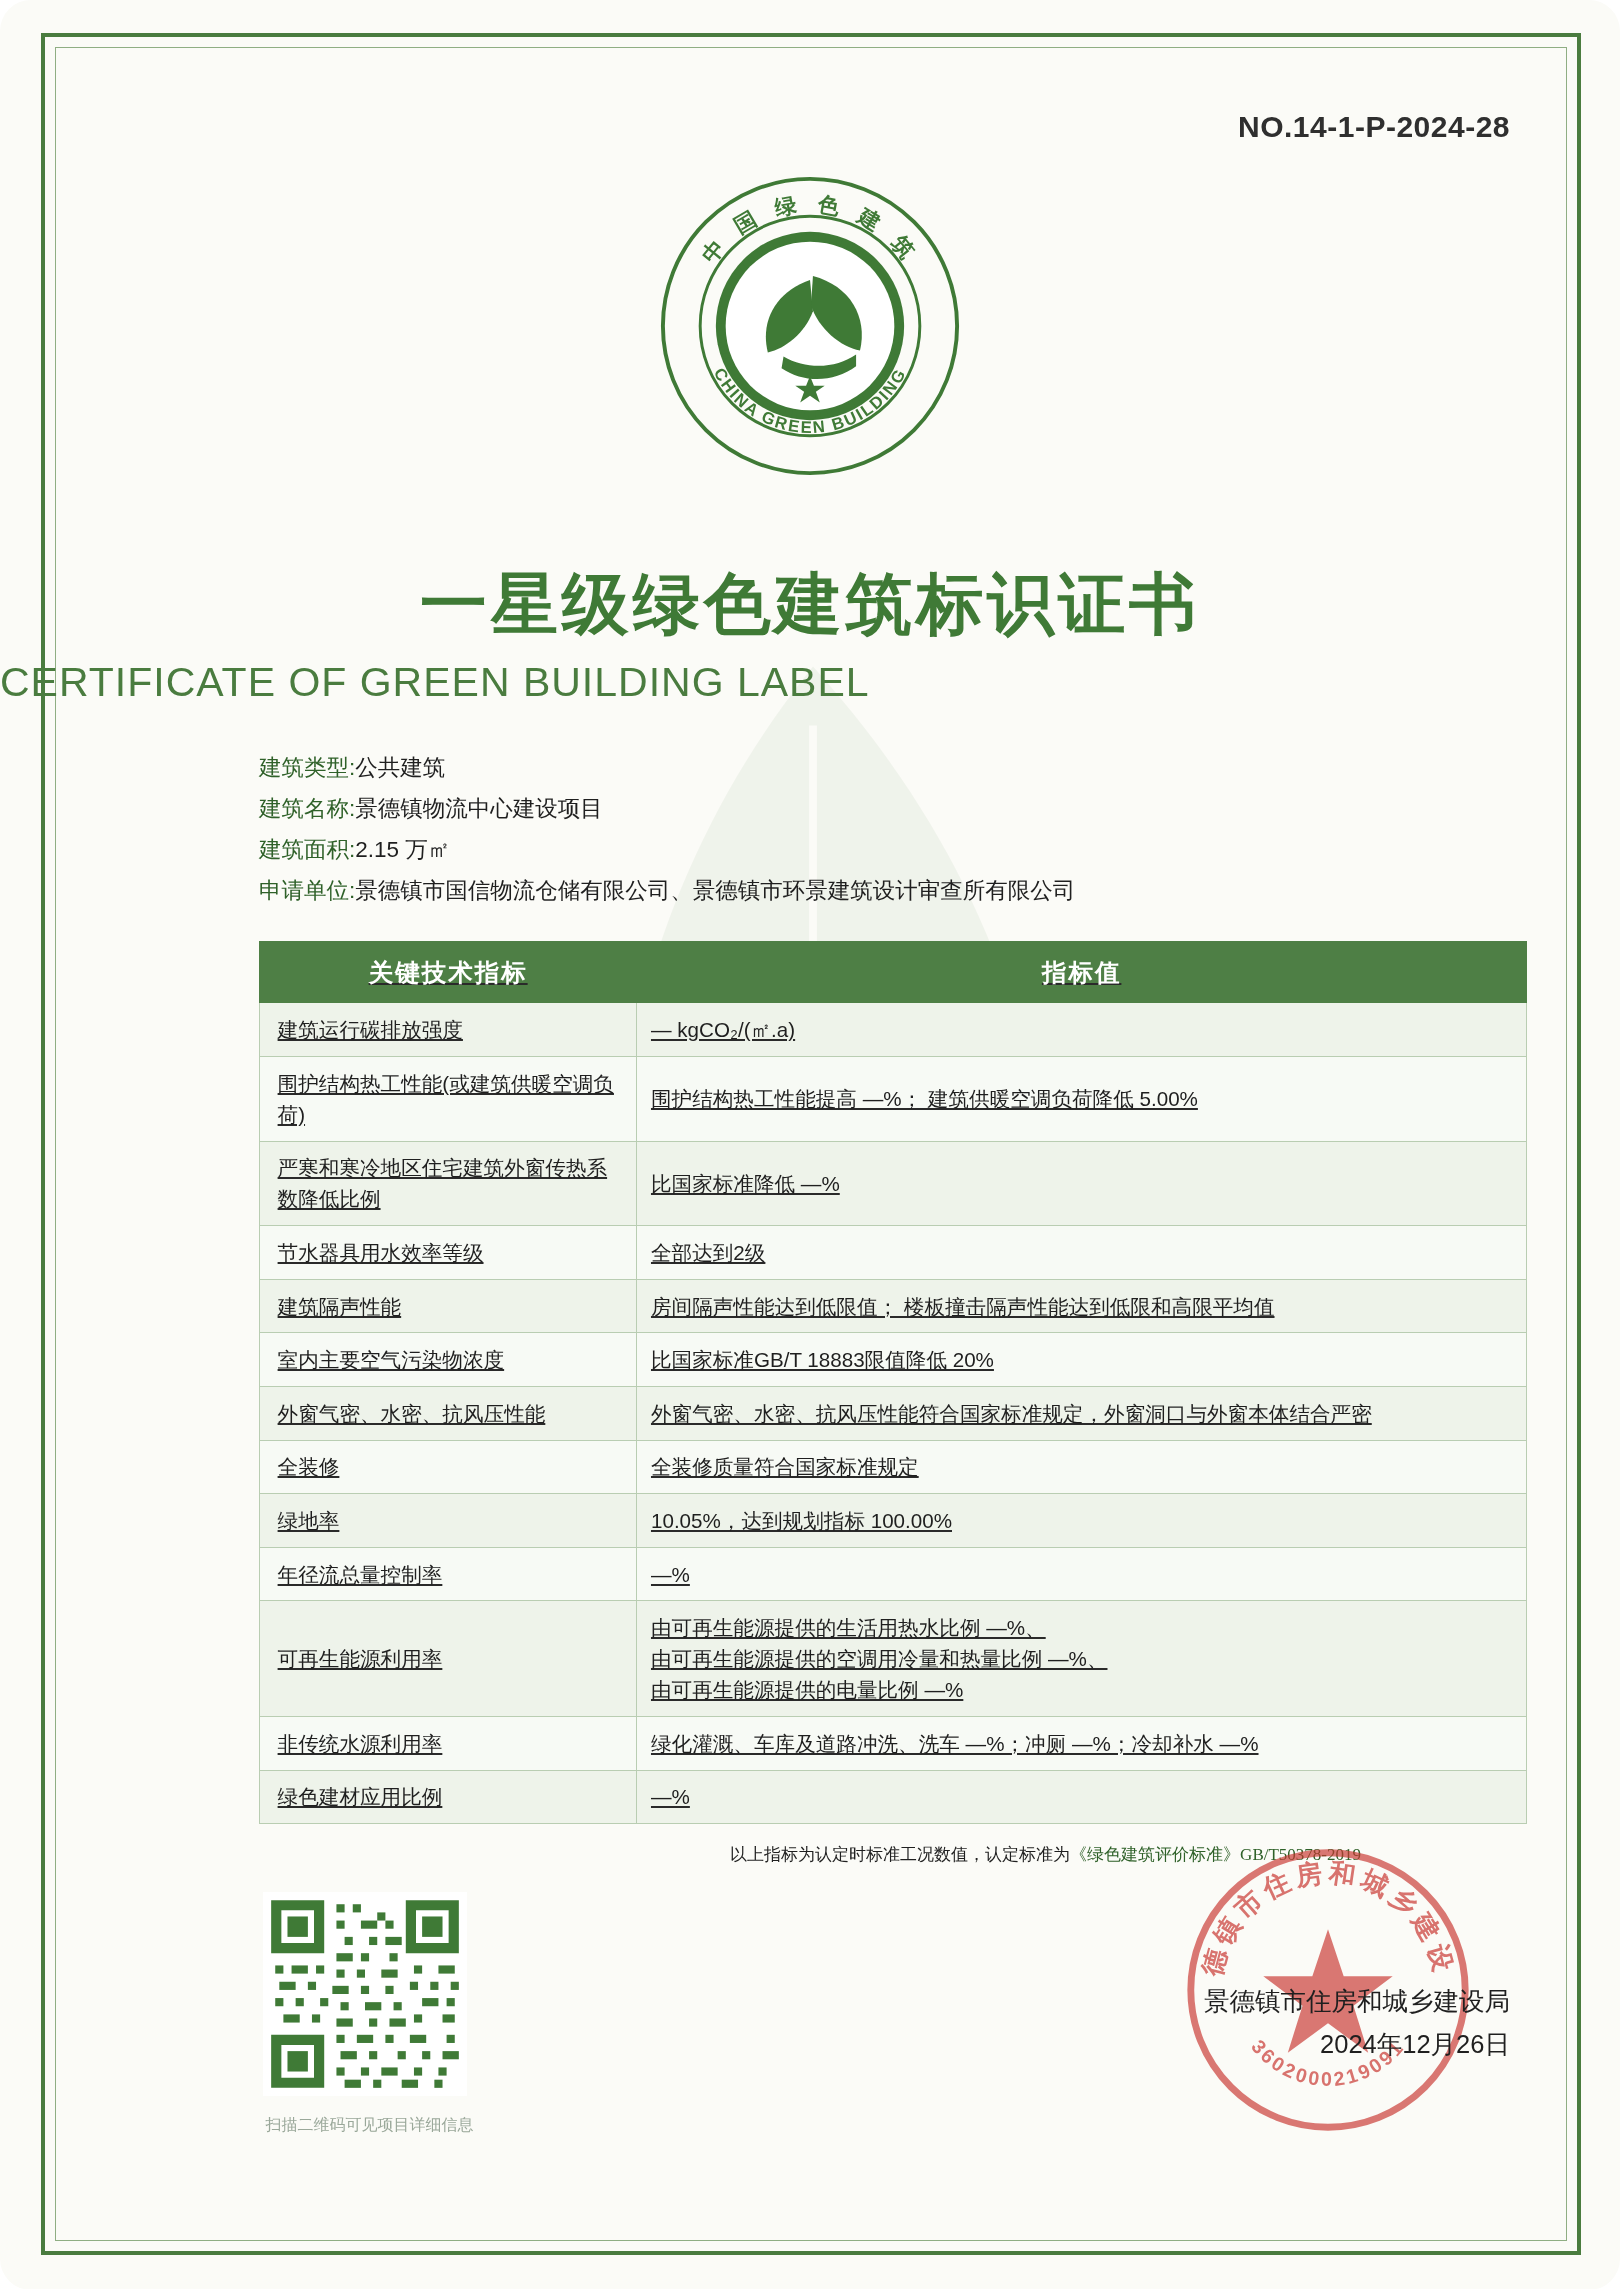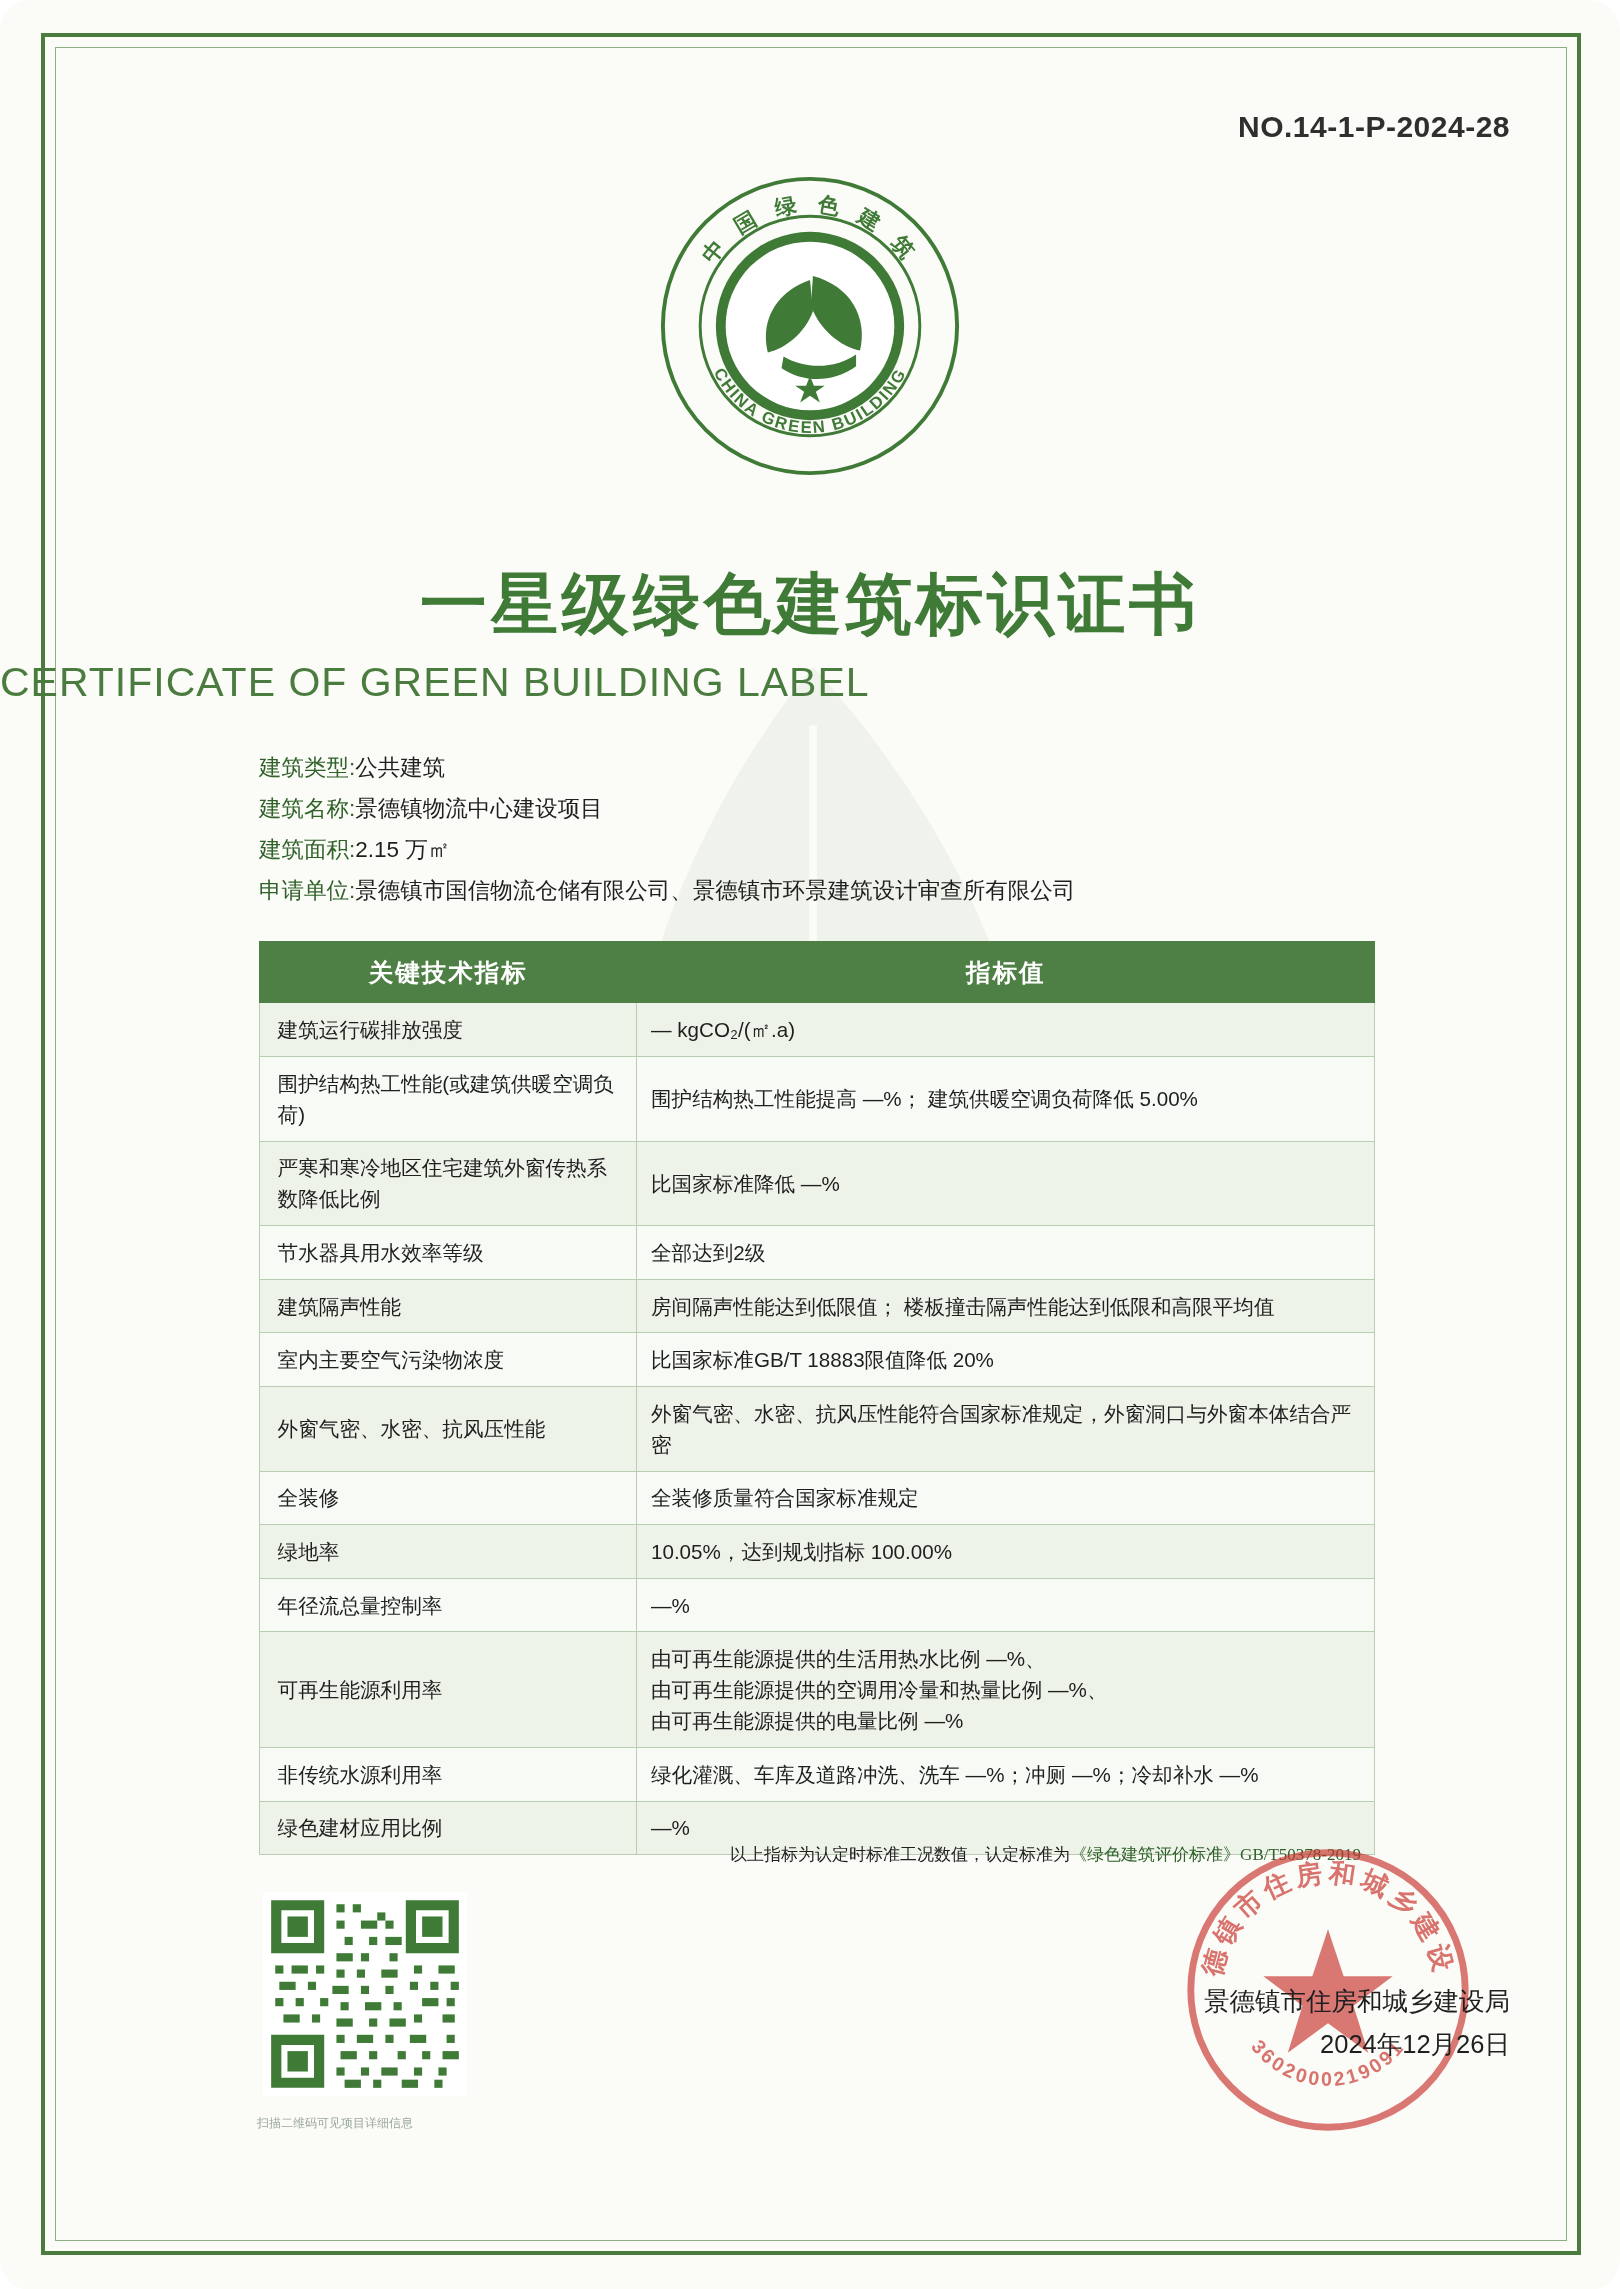--- a/index.html
+++ b/index.html
@@ -100,23 +100,24 @@
     color: #1d3c17;
   }
   .meta .row { white-space: nowrap; }
   .meta .lab { color: #2f6129; }
   .meta .val { color: #1f1f1f; }
 
   table.indicators {
     position: absolute;
     left: 259px;
     top: 941px;
-    width: 1116px;
+    width: 1268px;
     border-collapse: collapse;
     font-size: 20.6px;
+    text-decoration: underline;
   }
   table.indicators th {
     background: #4e7f45;
     color: #ffffff;
     font-size: 24.5px;
     font-weight: bold;
     padding: 13.7px 0;
     letter-spacing: 2px;
     border: 1px solid #4e7f45;
   }
@@ -149,21 +150,22 @@
     left: 263px;
     top: 1892px;
     width: 204px;
     height: 204px;
   }
   .qr-caption {
     position: absolute;
     left: 257px;
     top: 2115px;
     width: 225px;
-    font-size: 12px;
+    text-align: center;
+    font-size: 16px;
     color: #9aa89a;
   }
   .issuer {
     position: absolute;
     right: 110px;
     top: 1980px;
     text-align: right;
     font-size: 25.5px;
     line-height: 43px;
     color: #1f1f1f;

